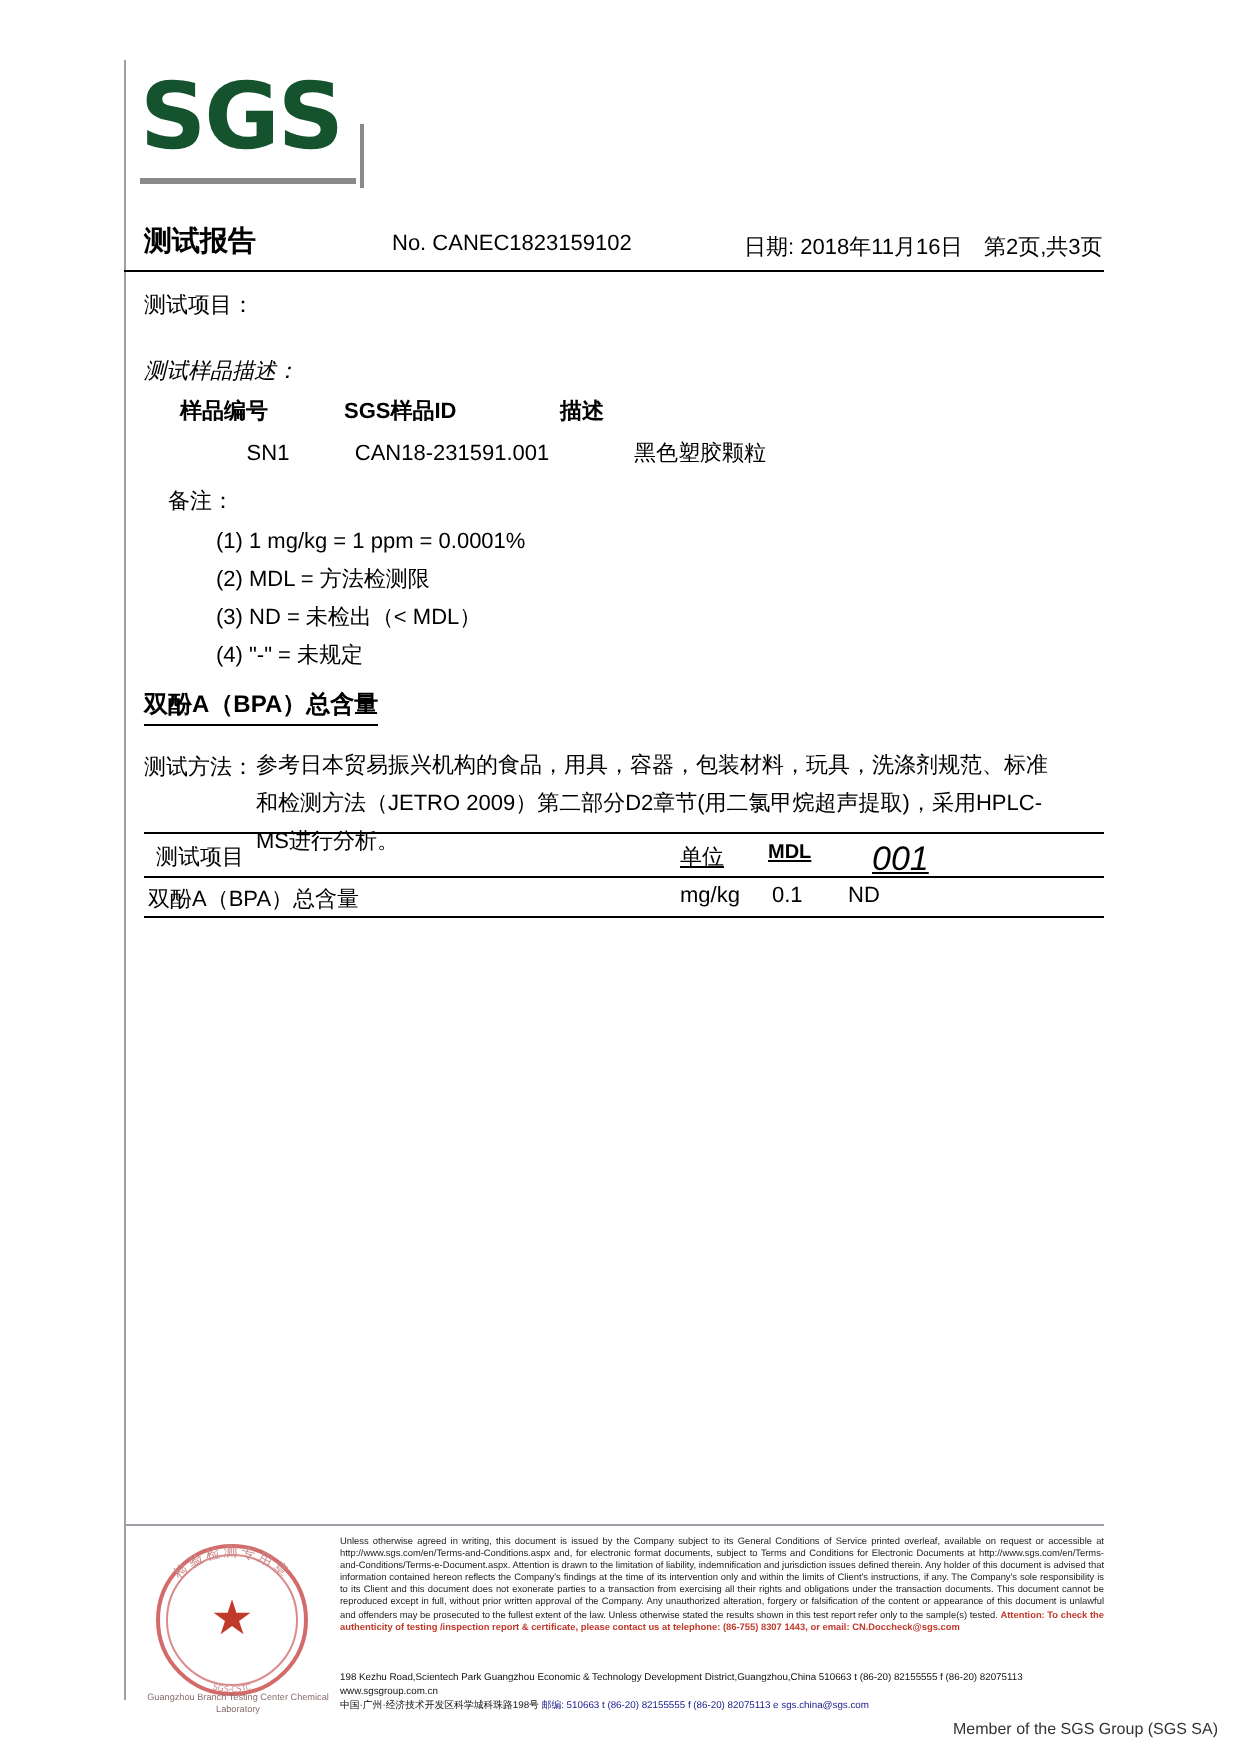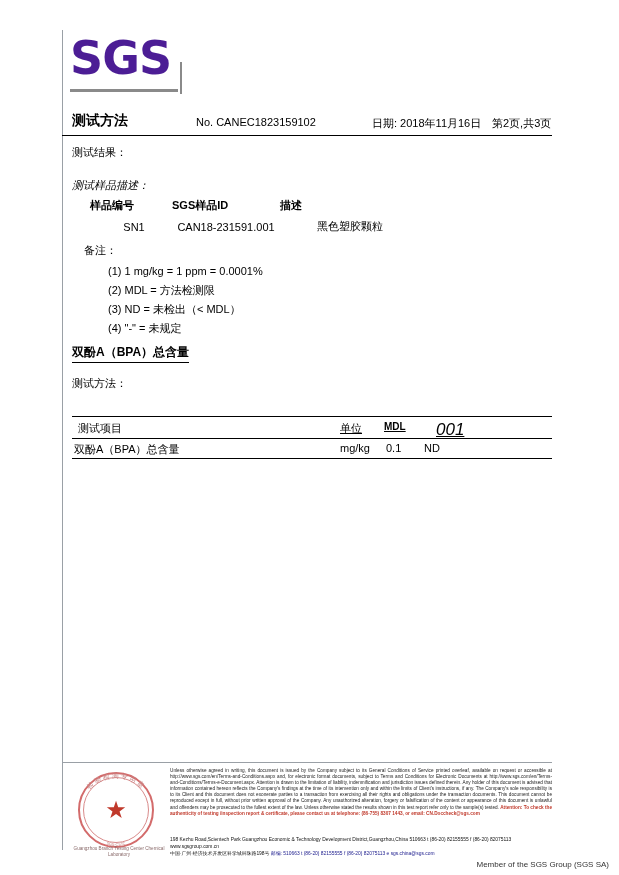--- a/index.html
+++ b/index.html
@@ -32,21 +32,21 @@
     left: 70px;
     top: 32px;
     width: 120px;
     height: 62px;
   }
   .logo-text {
     font-family: "DejaVu Sans", sans-serif;
     font-weight: bold;
     font-size: 46px;
     letter-spacing: -1px;
-    color: #4c1d95;
+    color: #14532d;
     line-height: 52px;
   }
   .logo-bar {
     position: absolute;
     left: 0;
     top: 57px;
     width: 108px;
     height: 3px;
     background: #8a8a8a;
   }
@@ -302,27 +302,27 @@
 <div class="page">
 
   <div class="left-rule"></div>
 
   <div class="logo-wrap">
     <div class="logo-text">SGS</div>
     <div class="logo-bar"></div>
     <div class="logo-tick"></div>
   </div>
 
-  <div class="report-title">测试方法</div>
+  <div class="report-title">测试报告</div>
   <div class="report-no">No. CANEC1823159102</div>
   <div class="report-date">日期: 2018年11月16日</div>
   <div class="report-page">第2页,共3页</div>
   <div class="hr-top"></div>
 
-  <div class="results-label">测试结果：</div>
+  <div class="results-label">测试项目：</div>
 
   <div class="sample-desc-label">测试样品描述：</div>
 
   <table class="sample-table">
     <thead>
       <tr>
         <th class="col-no">样品编号</th>
         <th class="col-id">SGS样品ID</th>
         <th class="col-desc">描述</th>
       </tr>
@@ -339,20 +339,21 @@
   <div class="remark-label">备注：</div>
   <div class="remark-list">
     <div>(1) 1 mg/kg = 1 ppm = 0.0001%</div>
     <div>(2) MDL = 方法检测限</div>
     <div>(3) ND = 未检出（&lt; MDL）</div>
     <div>(4) "-" = 未规定</div>
   </div>
 
   <div class="section-heading">双酚A（BPA）总含量</div>
   <div class="method-label">测试方法：</div>
+  <div class="method-text">参考日本贸易振兴机构的食品，用具，容器，包装材料，玩具，洗涤剂规范、标准和检测方法（JETRO 2009）第二部分D2章节(用二氯甲烷超声提取)，采用HPLC-MS进行分析。</div>
 
   <div class="res-head-rule"></div>
   <div class="res-h-item">测试项目</div>
   <div class="res-h-unit">单位</div>
   <div class="res-h-mdl">MDL</div>
   <div class="res-h-001">001</div>
   <div class="res-mid-rule"></div>
   <div class="res-c-item">双酚A（BPA）总含量</div>
   <div class="res-c-unit">mg/kg</div>
   <div class="res-c-mdl">0.1</div>

